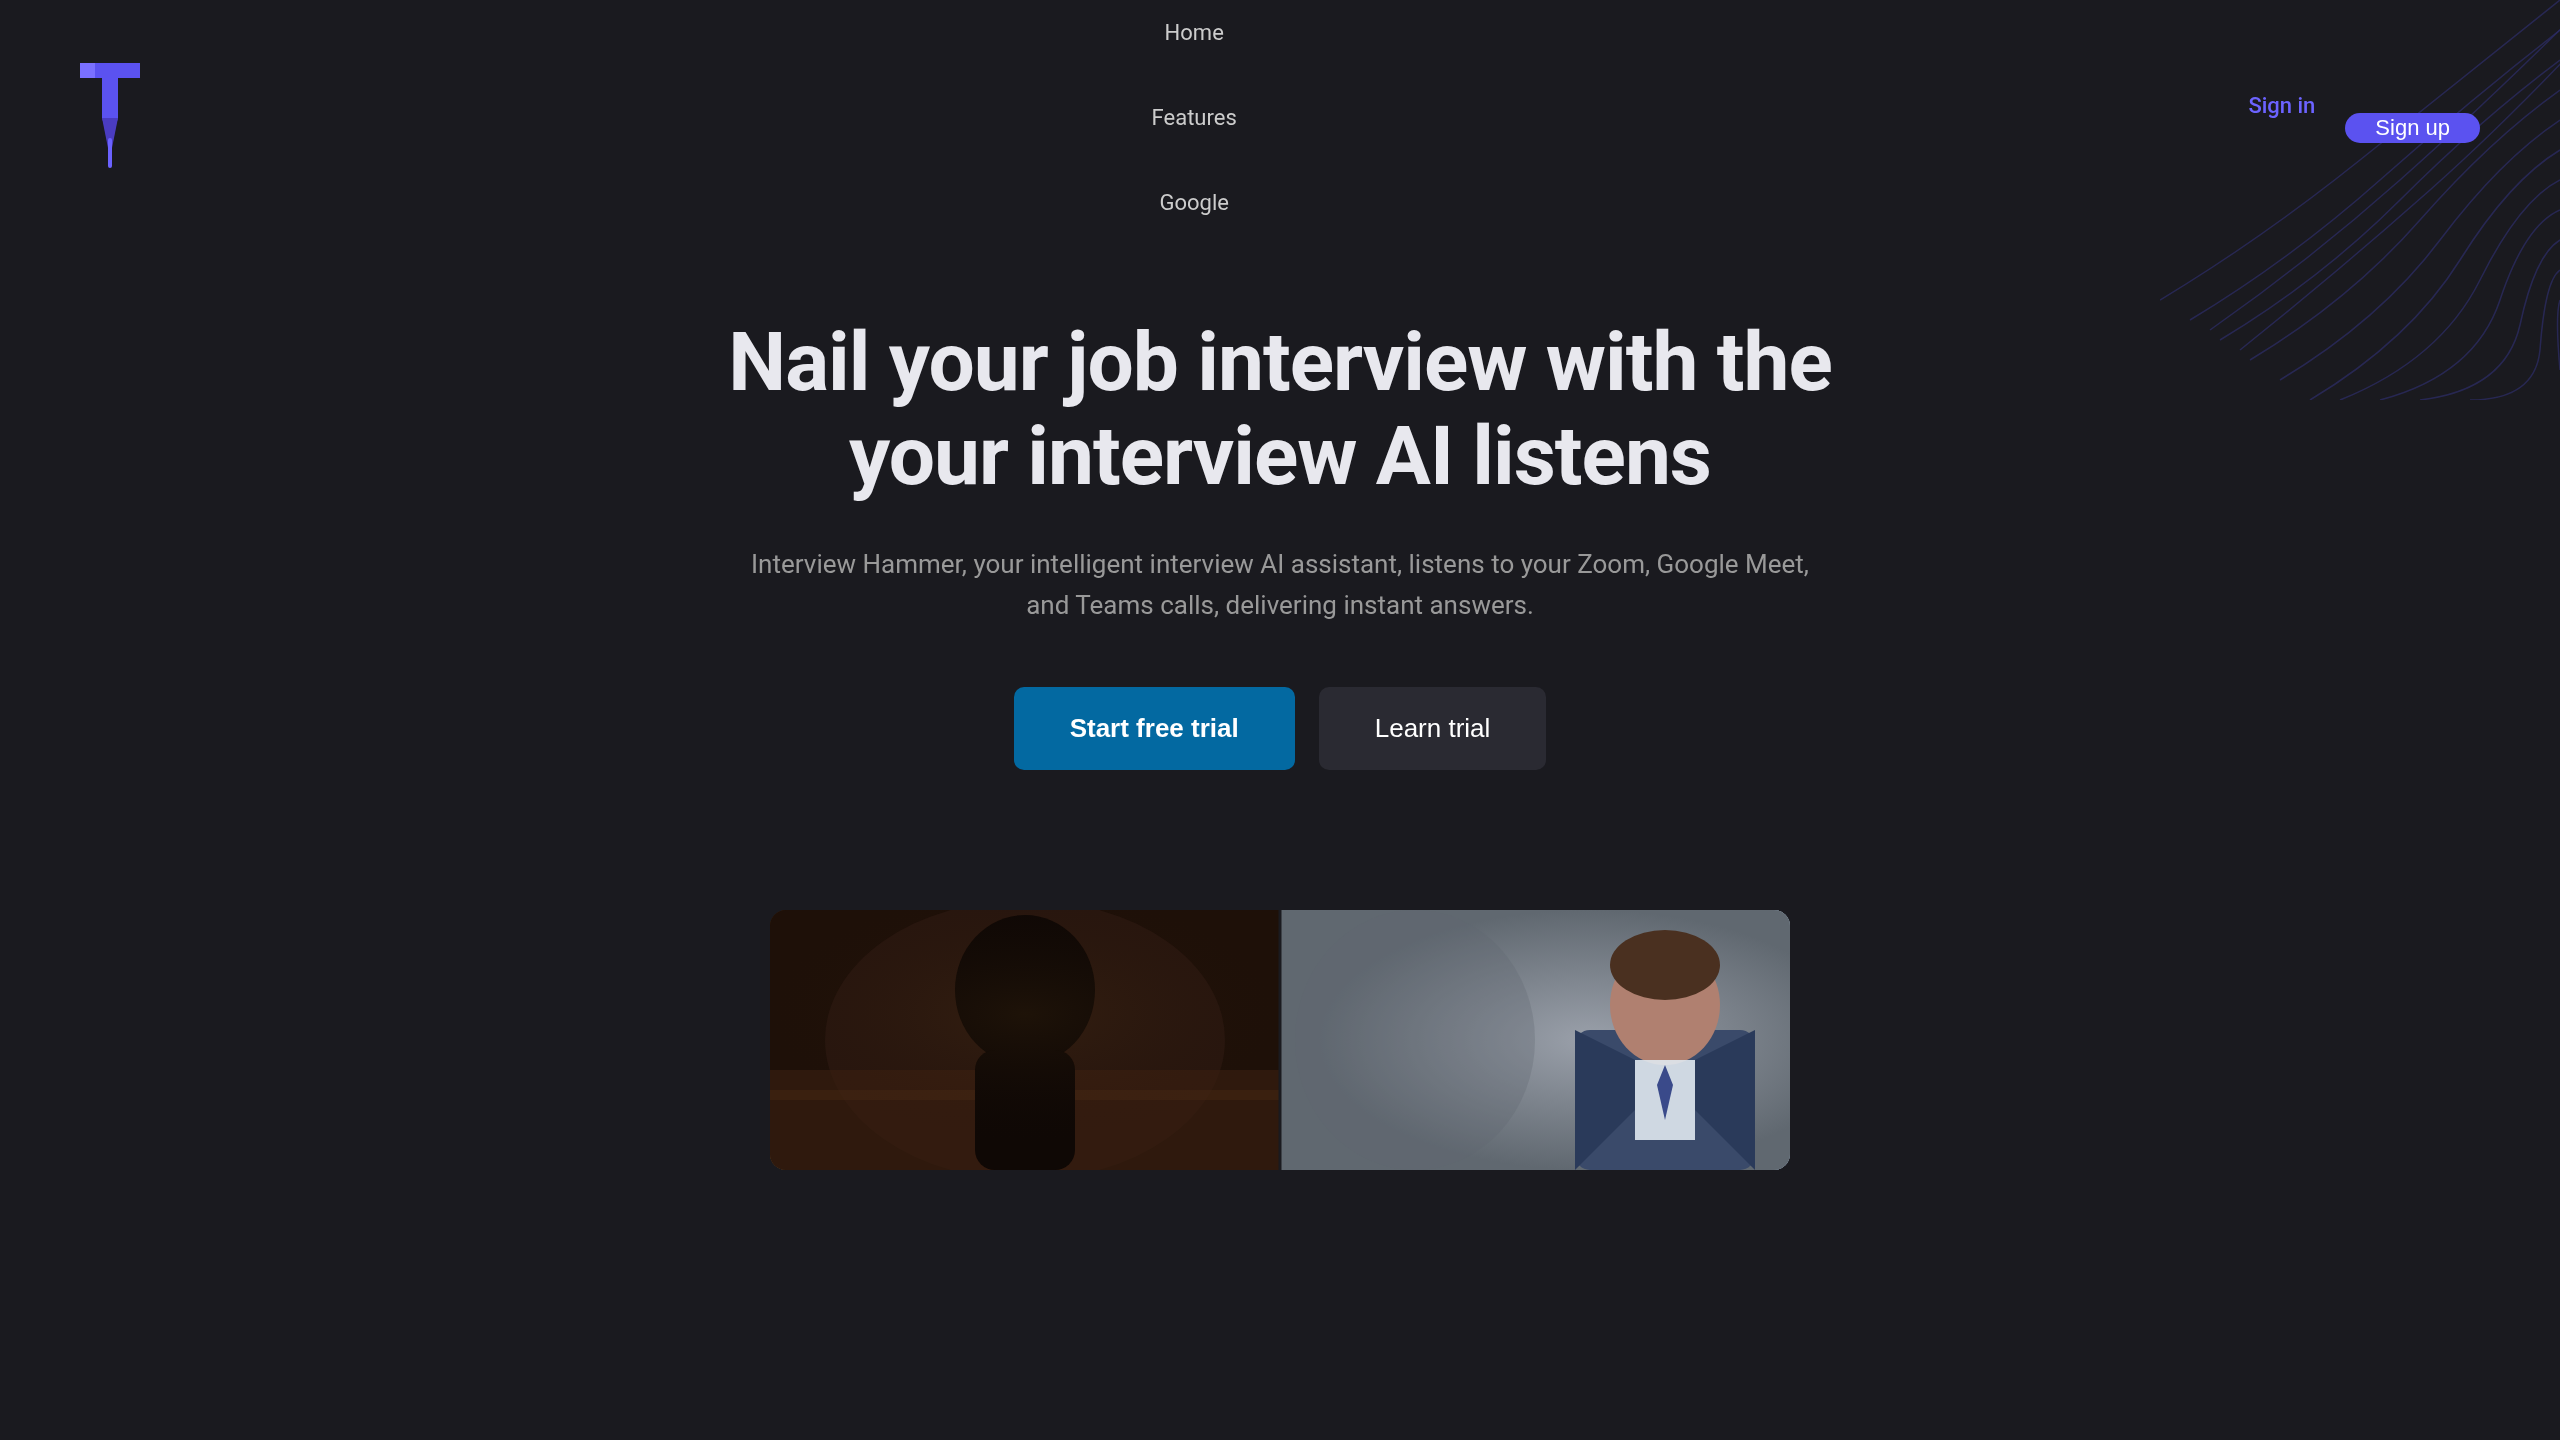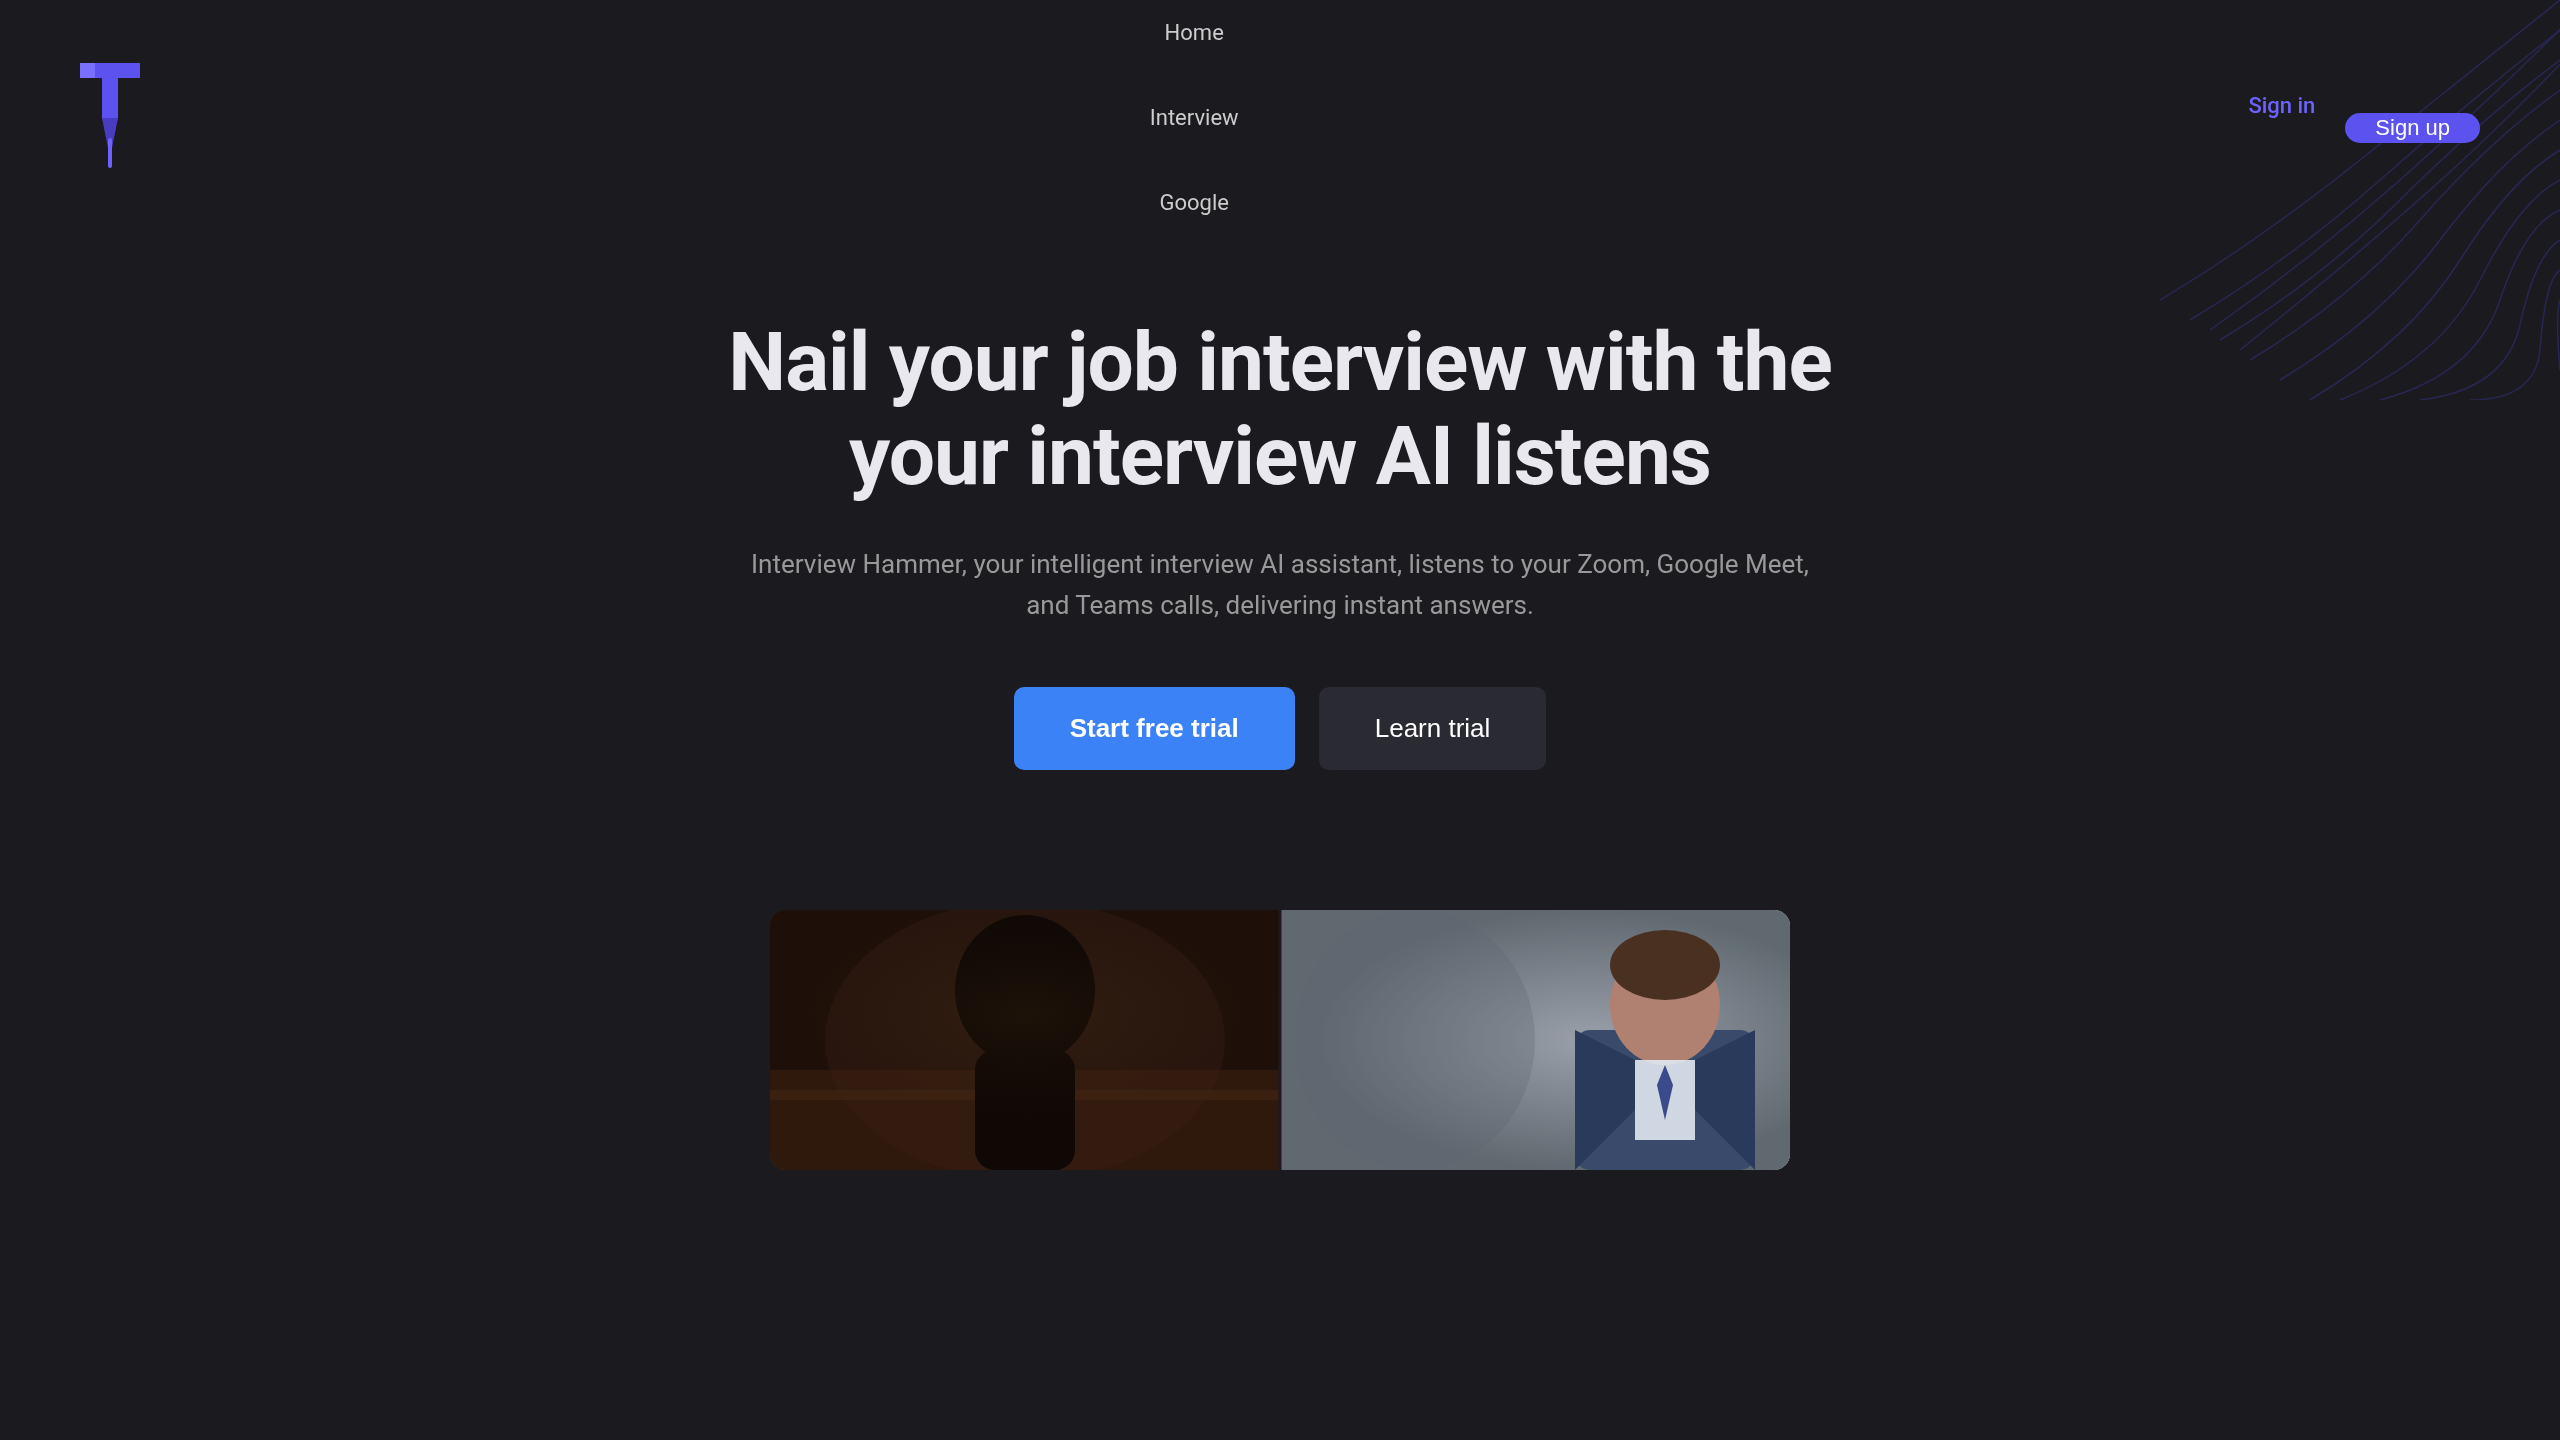--- a/index.html
+++ b/index.html
@@ -126,21 +126,21 @@
     }
 
     .hero-buttons {
       display: flex;
       justify-content: center;
       gap: 24px;
       margin-bottom: 80px;
     }
 
     .btn-primary {
-      background-color: #3b82f6;
+      background-color: #0369a1;
       color: #ffffff;
       border: none;
       border-radius: 10px;
       padding: 24px 56px;
       font-size: 26px;
       font-weight: 600;
       cursor: pointer;
       transition: background-color 0.2s;
     }
 
@@ -258,21 +258,21 @@
       <polygon points="0,0 60,0 60,15 38,15 38,55 30,80 22,55 22,15 0,15" fill="#5b52f0"></polygon>
       <polygon points="22,55 38,55 30,95" fill="#4a3cc0"></polygon>
       <rect x="28" y="75" width="4" height="30" fill="#6b62ff" rx="2"></rect>
 
       <polygon points="0,0 15,0 15,15 0,15" fill="#7a70ff"></polygon>
     </svg>
   </div>
 
   <div class="nav-center">
     <a class="nav-link" href="#">Home</a>
-    <a class="nav-link" href="#">Interview</a>
+    <a class="nav-link" href="#">Features</a>
     <a class="nav-link" href="#">Google</a>
   </div>
 
   <div class="nav-right">
     <a class="sign-in-link" href="#">Sign in</a>
     <button class="sign-up-btn">Sign up</button>
   </div>
 </nav>
 
 <section class="hero">

